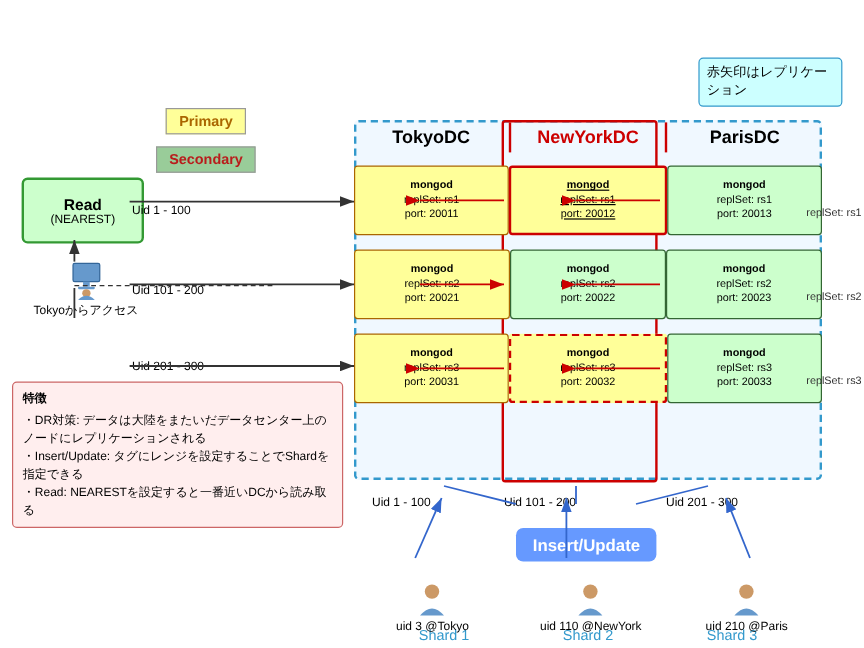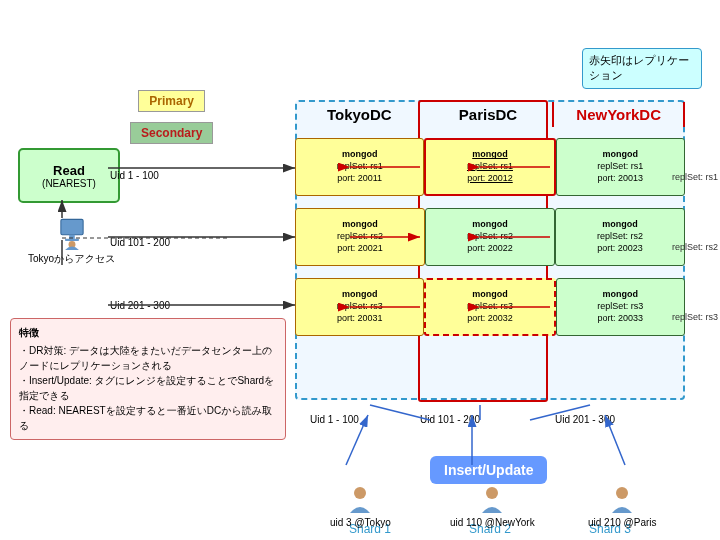--- a/index.html
+++ b/index.html
@@ -267,22 +267,22 @@
     </svg>
     <div class="user-label">Tokyoからアクセス</div>
   </div>
 
   <div class="dc-container"></div>
 
   <div class="nydc-border"></div>
 
   <div class="dc-headers">
     <div class="dc-header dc-tokyo">TokyoDC</div>
+    <div class="dc-header dc-newyork">NewYorkDC</div>
     <div class="dc-header dc-paris">ParisDC</div>
-    <div class="dc-header dc-newyork">NewYorkDC</div>
   </div>
 
   <div class="shard-row shard-row-1">
     <div class="node-box node-primary">
       <strong>mongod</strong>
         <span>replSet: rs1</span>
         <span>port: 20011</span>
     </div>
     <div class="node-box node-newyork-primary">
       <strong>mongod</strong>
@@ -340,21 +340,21 @@
   <div class="shard-label shard2-label">Shard 2</div>
   <div class="shard-label shard3-label">Shard 3</div>
 
   <div class="features-box">
     <div class="features-title">特徴</div>
     <div>・DR対策: データは大陸をまたいだデータセンター上のノードにレプリケーションされる</div>
     <div>・Insert/Update: タグにレンジを設定することでShardを指定できる</div>
     <div>・Read: NEARESTを設定すると一番近いDCから読み取る</div>
   </div>
 
-  <div class="insert-update-box" style="bottom:56px;left:430px;">Insert/Update</div>
+  <div class="insert-update-box" style="bottom:72px;left:430px;">Insert/Update</div>
 
   <div style="position:absolute; bottom:12px; left:330px; display:flex; flex-direction:column; align-items:center;">
     <svg width="28" height="32" viewBox="0 0 28 32">
       <circle cx="14" cy="8" r="6" fill="#cc9966"></circle>
       <path d="M4 28 Q14 16 24 28" fill="#6699cc"></path>
     </svg>
     <div style="font-size:10px;">uid 3 @Tokyo</div>
   </div>
 
   <div style="position:absolute; bottom:12px; left:450px; display:flex; flex-direction:column; align-items:center;">

